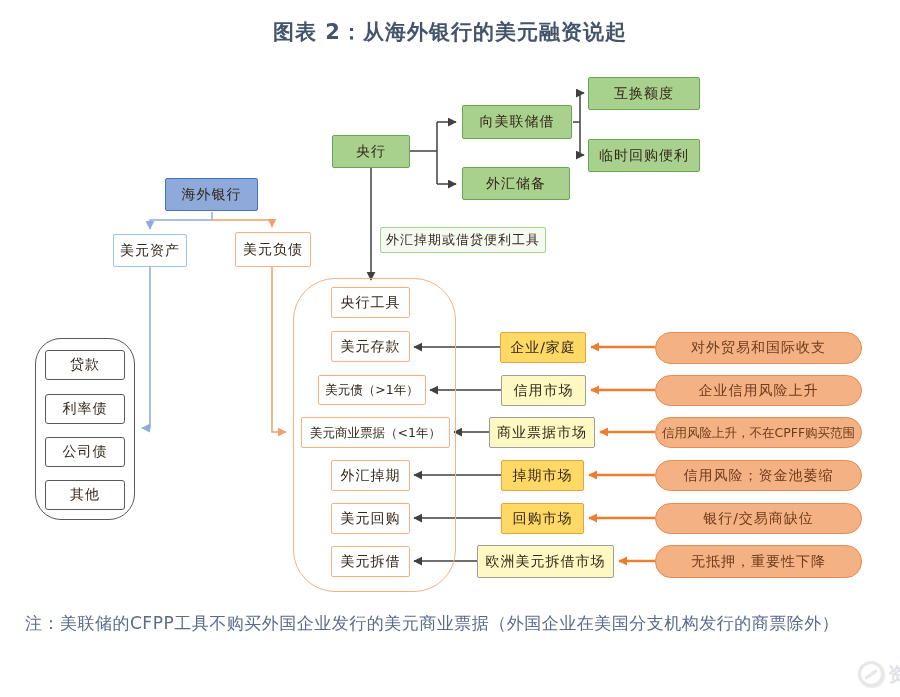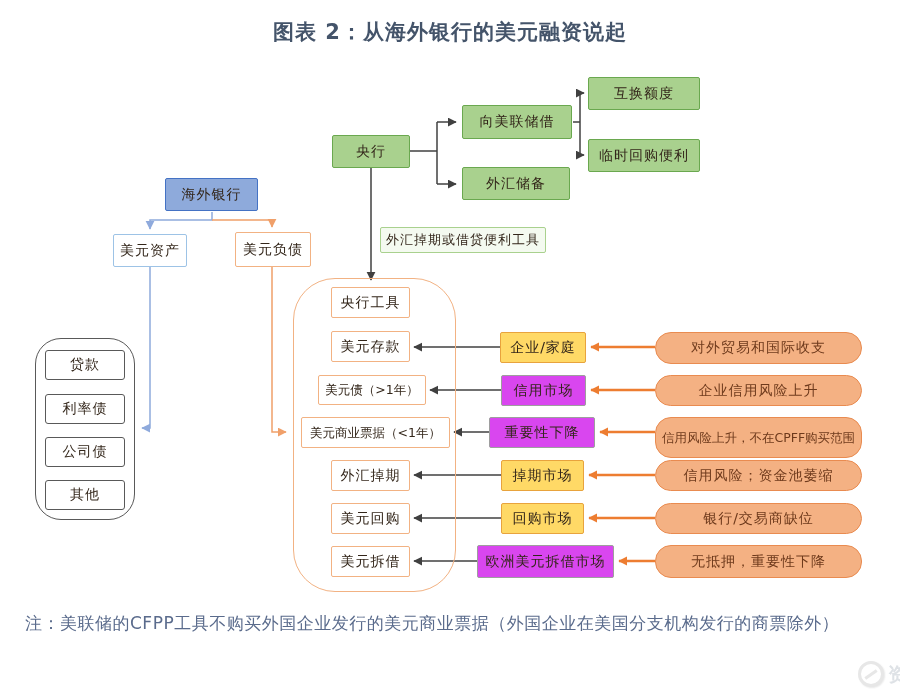--- a/index.html
+++ b/index.html
@@ -10,21 +10,21 @@
   svg.lines{position:absolute;left:0;top:0;width:900px;height:697px;}
   .box{position:absolute;display:flex;align-items:center;justify-content:center;
        box-sizing:border-box;font-size:14px;color:#33261a;background:#ffffff;
        border:1.5px solid #888;text-align:center;letter-spacing:1px;line-height:1.1;
        border-radius:2px;}
   .green{background:#a9d18e;border-color:#6aa84f;}
   .blue{background:#8eaadb;border-color:#4472c4;}
   .blueb{border-color:#9dc3e6;}
   .orgb{border-color:#f2b283;}
   .yellow{background:#ffd966;border-color:#e8a33d;}
-  .gray{background:#d946ef;border-color:#9e9e9e;}
+  .gray{background:#fef9c3;border-color:#9e9e9e;}
   .salmon{background:#f4b183;border-color:#e98b50;color:#6e3a1c;border-radius:16px;}
   .darkb{border-color:#595959;border-radius:3px;}
   .lgreen{background:#f4faf0;border-color:#a9d18e;font-size:13px;}
   .sm{font-size:12.5px;letter-spacing:0;}
   .container{position:absolute;box-sizing:border-box;background:transparent;}
   .cont-orange{border:1.6px solid #f2b283;border-radius:42px;}
   .cont-dark{border:1.5px solid #595959;border-radius:26px;}
   .note{position:absolute;left:25px;top:612px;width:860px;font-size:17px;
         color:#5a6b8c;letter-spacing:0.5px;}
   .watermark{position:absolute;right:12px;bottom:6px;height:34px;display:flex;
@@ -121,28 +121,28 @@
   <div class="box orgb" style="left:331px;top:503px;width:79px;height:31px;">美元回购</div>
   <div class="box orgb" style="left:331px;top:546px;width:79px;height:31px;font-family:Liberation Serif, serif;">美元拆借</div>
 
   <div class="box darkb" style="left:45px;top:350px;width:80px;height:30px;">贷款</div>
   <div class="box darkb" style="left:45px;top:394px;width:80px;height:30px;">利率债</div>
   <div class="box darkb" style="left:45px;top:437px;width:80px;height:30px;">公司债</div>
   <div class="box darkb" style="left:45px;top:480px;width:80px;height:30px;">其他</div>
 
   <div class="box yellow" style="left:500px;top:332px;width:86px;height:31px;">企业/家庭</div>
   <div class="box gray" style="left:501px;top:375px;width:85px;height:31px;">信用市场</div>
-  <div class="box gray" style="left:489px;top:417px;width:106px;height:31px;">重要性下降</div>
+  <div class="box gray" style="left:489px;top:417px;width:106px;height:31px;">商业票据市场</div>
   <div class="box yellow" style="left:501px;top:503px;width:83px;height:31px;">回购市场</div>
   <div class="box yellow" style="left:501px;top:460px;width:83px;height:31px;">掉期市场</div>
   <div class="box gray" style="left:477px;top:545px;width:137px;height:33px;">欧洲美元拆借市场</div>
 
   <div class="box salmon" style="left:655px;top:332px;width:207px;height:32px;">对外贸易和国际收支</div>
   <div class="box salmon" style="left:655px;top:375px;width:207px;height:31px;text-align:center;">企业信用风险上升</div>
-  <div class="box salmon sm" style="left:655px;top:417px;width:207px;height:41px;text-align:center;">信用风险上升，不在CPFF购买范围</div>
+  <div class="box salmon sm" style="left:655px;top:417px;width:207px;height:31px;text-align:center;">信用风险上升，不在CPFF购买范围</div>
   <div class="box salmon" style="left:655px;top:460px;width:207px;height:31px;">信用风险；资金池萎缩</div>
   <div class="box salmon" style="left:655px;top:503px;width:207px;height:31px;">银行/交易商缺位</div>
   <div class="box salmon" style="left:655px;top:545px;width:207px;height:33px;">无抵押，重要性下降</div>
 
   <div class="note">注：美联储的CFPP工具不购买外国企业发行的美元商业票据（外国企业在美国分支机构发行的商票除外）</div>
 
   <div class="watermark">
     <span class="wm-logo"></span>
     <span class="wm-text">
       <span class="wm-back">资料来源：兴业研究</span>

